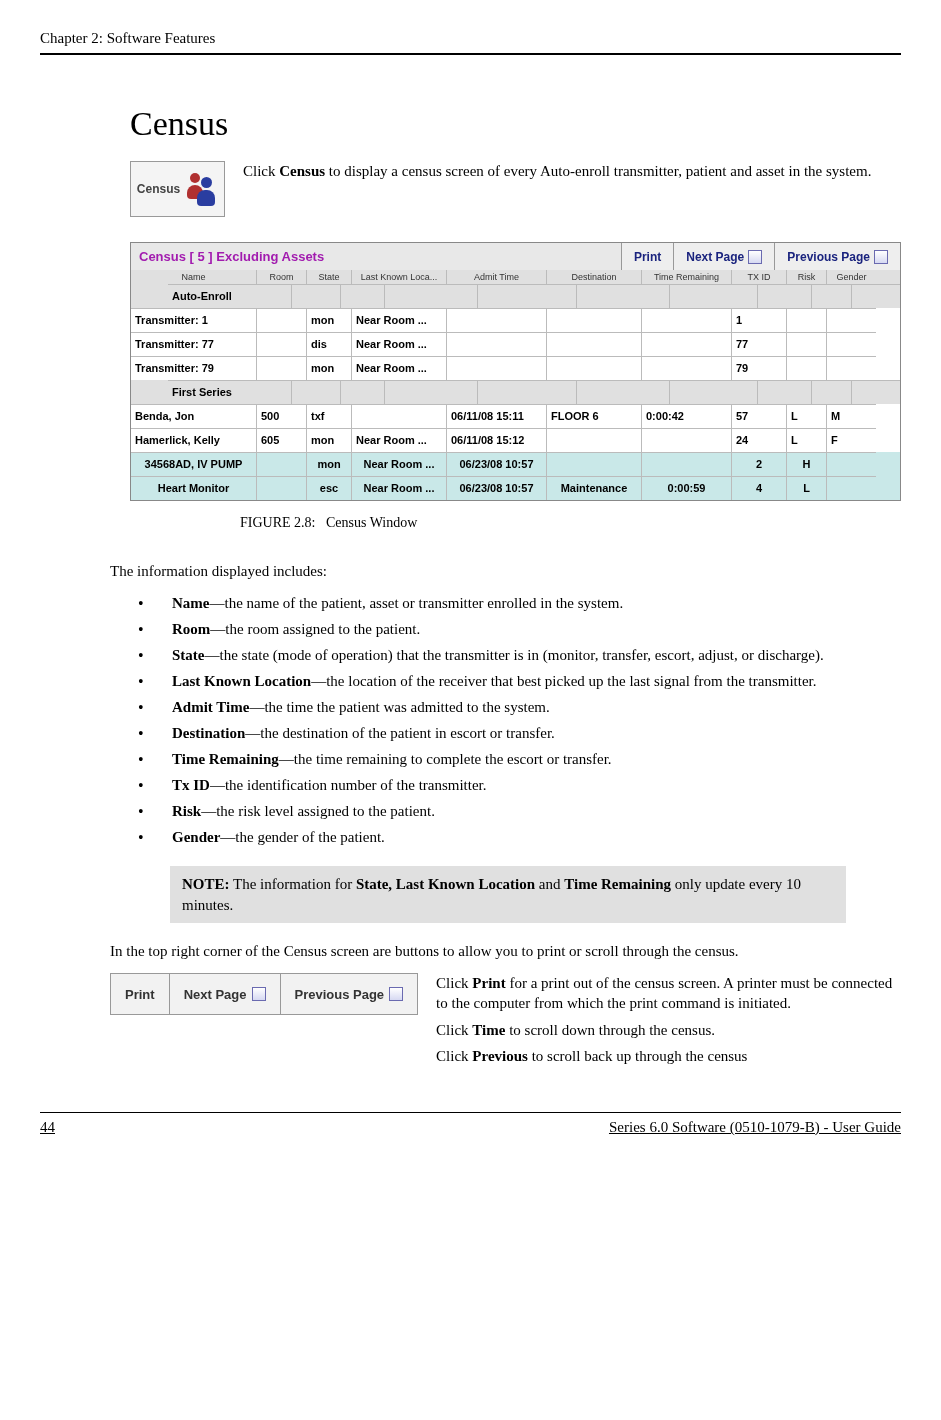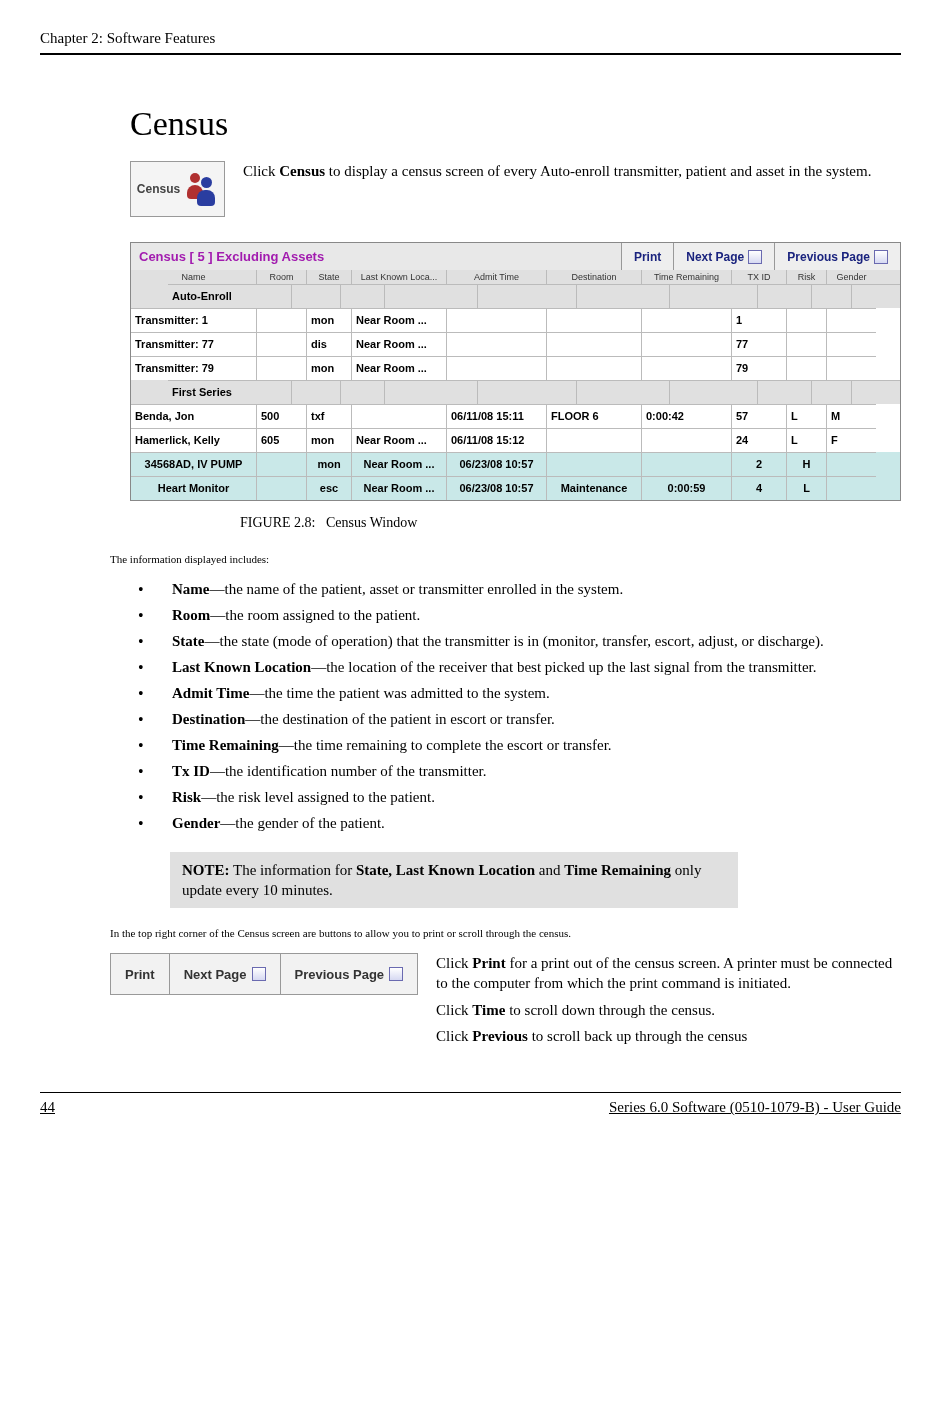--- a/index.html
+++ b/index.html
@@ -150,22 +150,22 @@
     .c-time { width: 90px; }
     .c-txid { width: 55px; }
     .c-risk { width: 40px; }
     .c-gender{ width: 50px; }
     .figure-caption {
       margin-left: 90px;
       font-size: 14px;
       padding: 8px 0 18px 110px;
     }
     .body-text {
-      margin: 3px 0 12px 70px;
-      font-size: 11px;
+      margin: 12px 0 12px 70px;
+      font-size: 15px;
       line-height: 1.35;
     }
     ul.bullets {
       list-style: none;
       margin: 0 0 18px 90px;
       padding: 0;
     }
     ul.bullets li {
       font-size: 15px;
       line-height: 1.4;
@@ -175,21 +175,21 @@
     }
     ul.bullets li::before {
       content: "•";
       position: absolute;
       left: 8px;
       top: 0;
       font-size: 16px;
     }
     .note-box {
       margin: 12px 13px 18px 130px;
-      width: 568px;
+      width: 676px;
       background: #e0e0e0;
       padding: 8px 12px;
       font-size: 15px;
       line-height: 1.35;
     }
     .btn-row-wrap {
       display: flex;
       gap: 18px;
       margin-left: 70px;
     }

